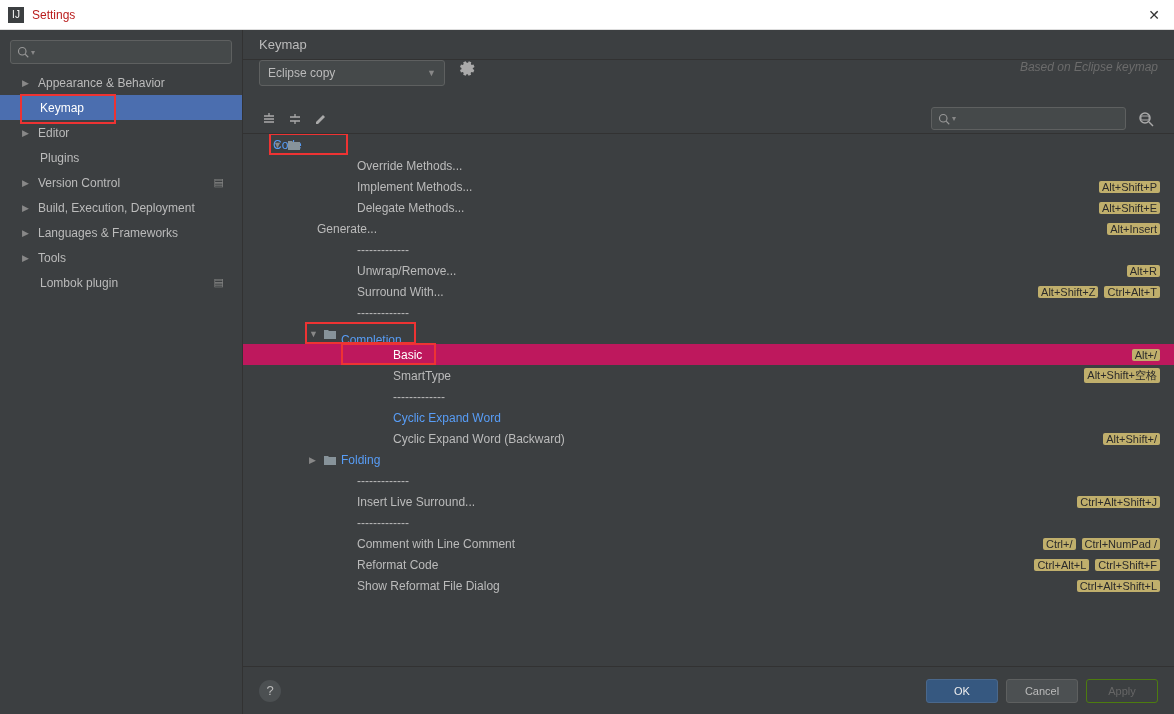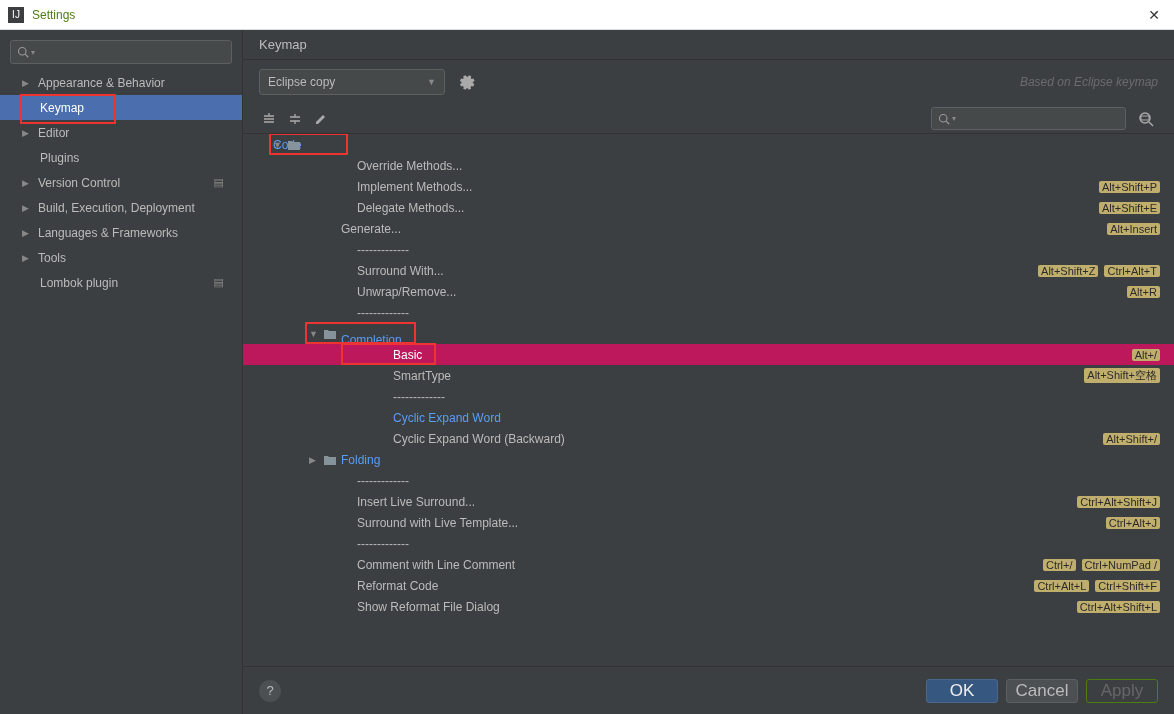--- a/index.html
+++ b/index.html
@@ -1,40 +1,40 @@
 <!DOCTYPE html>
 <html><head>
 <meta charset="utf-8">
 <style>
 * { box-sizing: border-box; margin: 0; padding: 0; }
 body { font-family: "Segoe UI", Arial, sans-serif; font-size: 12px; background: #3c3f41; color: #bbbbbb; overflow: hidden; }
 .window { width: 1174px; height: 714px; background: #fff; display: flex; flex-direction: column; }
 .titlebar { height: 30px; background: #fff; display: flex; align-items: center; padding: 0 8px; border-bottom: 1px solid #ddd; }
 .titlebar .app-icon { width: 16px; height: 16px; background: #3c3f41; margin-right: 8px; display: flex; align-items: center; justify-content: center; color: #fff; font-size: 10px; }
-.titlebar .title { color: #4d7c0f; font-size: 12px; flex: 1; }
+.titlebar .title { color: #b91c1c; font-size: 12px; flex: 1; }
 .titlebar .close { font-size: 14px; color: #333; cursor: pointer; padding: 0 6px; }
 .body { flex: 1; display: flex; background: #3c3f41; }
 .sidebar { width: 243px; display: flex; flex-direction: column; border-right: 1px solid #323232; }
 .search-box { margin: 10px 10px 6px 10px; height: 24px; background: #45494a; border: 1px solid #5e6060; border-radius: 3px; display: flex; align-items: center; padding: 0 6px; }
 .search-box .mag { color: #888; font-size: 11px; margin-right: 2px; }
 .search-box .caret { font-size: 8px; color: #888; }
 .tree { flex: 1; overflow: auto; }
 .tree-item { height: 25px; display: flex; align-items: center; padding-left: 20px; cursor: pointer; color: #bbbbbb; position: relative; }
 .tree-item.level2 { padding-left: 40px; }
 .tree-item .arrow { position: absolute; left: 22px; font-size: 9px; color: #888; }
 .tree-item .label { padding-left: 18px; }
 .tree-item.level2 .label { padding-left: 0; }
 .tree-item.selected { background: #4b6eaf; color: #fff; }
 .tree-item .proj-icon { position: absolute; right: 18px; font-size: 11px; color: #888; }
 .keymap-hl { position: relative; }
 .keymap-hl::after { content: ""; position: absolute; left: 20px; top: -1px; width: 92px; height: 26px; border: 2px solid #ee3333; pointer-events: none; }
 .main { flex: 1; display: flex; flex-direction: column; }
 .main-header { height: 30px; display: flex; align-items: center; padding: 0 16px; border-bottom: 1px solid #323232; }
 .main-header .title { color: #bbbbbb; font-size: 13px; }
-.scheme-row { height: 44px; display: flex; align-items: center; padding: 0 16px; }
+.scheme-row { height: 44px; display: flex; padding: 0 16px; }
 .scheme-select { width: 186px; height: 26px; background: #45494a; border: 1px solid #5e6060; border-radius: 3px; display: flex; align-items: center; padding: 0 8px; cursor: pointer; }
 .scheme-select .val { flex: 1; color: #bbbbbb; }
 .scheme-select .dd { color: #888; font-size: 9px; }
 .gear { margin-left: 14px; color: #aaa; font-size: 14px; cursor: pointer; }
 .based-on { margin-left: auto; color: #6b6b6b; font-size: 12px; font-style: italic; }
 .toolbar-row { height: 30px; display: flex; align-items: center; padding: 0 16px; border-bottom: 1px solid #323232; }
 .toolbar-row .tbtn { width: 20px; height: 20px; display: flex; align-items: center; justify-content: center; color: #aaa; cursor: pointer; margin-right: 6px; }
 .toolbar-row .spacer { flex: 1; }
 .toolbar-row .search2 { width: 195px; height: 23px; background: #45494a; border: 1px solid #5e6060; border-radius: 3px; display: flex; align-items: center; padding: 0 6px; margin-right: 12px; }
 .toolbar-row .find-sc { width: 20px; color: #aaa; cursor: pointer; }
@@ -46,21 +46,21 @@
 .action-row.group .label { color: #589df6; }
 .action-row.selected { background: #be185d; }
 .action-row.selected .label { color: #fff; }
 .action-row.highlighted .label { color: #589df6; }
 .shortcuts { position: absolute; right: 14px; display: flex; gap: 6px; }
 .sc { background: #c0af6c; color: #2b2b2b; font-size: 11px; padding: 0px 3px; border-radius: 2px; white-space: nowrap; }
 .code-box { position: absolute; border: 2px solid #ee3333; pointer-events: none; }
 .footer { height: 48px; border-top: 1px solid #323232; display: flex; align-items: center; padding: 0 16px; }
 .help-circle { width: 22px; height: 22px; border-radius: 50%; background: #4c5052; color: #bbb; display: flex; align-items: center; justify-content: center; font-size: 13px; cursor: pointer; }
 .footer .spacer { flex: 1; }
-.btn { min-width: 72px; height: 24px; border-radius: 3px; display: flex; align-items: center; justify-content: center; margin-left: 8px; cursor: pointer; font-size: 17px; }
+.btn { min-width: 72px; height: 24px; border-radius: 3px; display: flex; align-items: center; justify-content: center; margin-left: 8px; cursor: pointer; font-size: 11px; }
 .btn.primary { background: #365880; border: 1px solid #4a688c; color: #eee; }
 .btn.normal { background: #4c5052; border: 1px solid #5e6060; color: #bbb; }
 .btn.disabled { background: transparent; border: 1px solid #4d7c0f; color: #666; cursor: default; }
 svg { display: block; }
 </style>
 </head>
 <body>
 
 <div class="window">
   <div class="titlebar">
@@ -186,39 +186,39 @@
               <span class="sc">Alt+Shift+P</span>
             </span>
           </div>
           <div class="action-row">
             <span class="label" style="margin-left: 114px;">Delegate Methods...</span>
             <span class="shortcuts">
               <span class="sc">Alt+Shift+E</span>
             </span>
           </div>
           <div class="action-row">
-            <span class="label" style="margin-left: 98px;">Generate...</span>
+            <span class="label" style="margin-left: 74px;">Generate...</span>
             <span class="shortcuts">
               <span class="sc">Alt+Insert</span>
             </span>
           </div>
           <div class="action-row">
             <span class="label" style="margin-left: 114px;">-------------</span>
+          </div>
+          <div class="action-row">
+            <span class="label" style="margin-left: 114px;">Unwrap/Remove...</span>
+            <span class="shortcuts">
+              <span class="sc">Alt+R</span>
+            </span>
           </div>
           <div class="action-row">
             <span class="label" style="margin-left: 114px;">Surround With...</span>
             <span class="shortcuts">
               <span class="sc">Alt+Shift+Z</span>
               <span class="sc">Ctrl+Alt+T</span>
-            </span>
-          </div>
-          <div class="action-row">
-            <span class="label" style="margin-left: 114px;">Unwrap/Remove...</span>
-            <span class="shortcuts">
-              <span class="sc">Alt+R</span>
             </span>
           </div>
           <div class="action-row">
             <span class="label" style="margin-left: 114px;">-------------</span>
           </div>
           <div class="action-row group">
             <span class="arrow" style="left: 66px;">▼</span>
             <span class="folder" style="left: 80px;">
               <svg width="14" height="12" viewBox="0 0 14 12">
                 <path fill="#87939a" d="M1 2h4l1 1h7v8H1z"></path>
@@ -259,26 +259,20 @@
             </span>
             <span class="label" style="margin-left: 98px;">Folding</span>
           </div>
           <div class="action-row">
             <span class="label" style="margin-left: 114px;">-------------</span>
           </div>
           <div class="action-row">
             <span class="label" style="margin-left: 114px;">Insert Live Surround...</span>
             <span class="shortcuts">
               <span class="sc">Ctrl+Alt+Shift+J</span>
-            </span>
-          </div>
-          <div class="action-row">
-            <span class="label" style="margin-left: 114px;">Surround with Live Template...</span>
-            <span class="shortcuts">
-              <span class="sc">Ctrl+Alt+J</span>
             </span>
           </div>
           <div class="action-row">
             <span class="label" style="margin-left: 114px;">-------------</span>
           </div>
           <div class="action-row">
             <span class="label" style="margin-left: 114px;">Comment with Line Comment</span>
             <span class="shortcuts">
               <span class="sc">Ctrl+/</span>
               <span class="sc">Ctrl+NumPad /</span>

